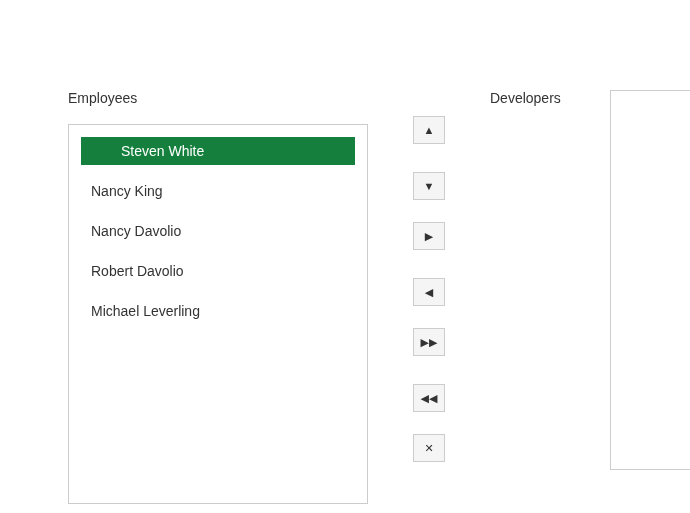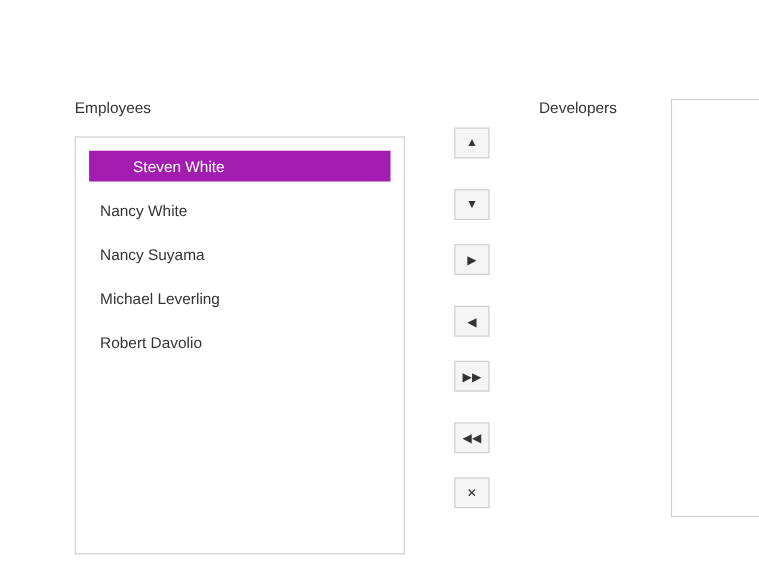--- a/index.html
+++ b/index.html
@@ -49,21 +49,21 @@
       background: #fff;
     }
 
     .list-item {
       padding: 6px 10px;
       cursor: pointer;
       user-select: none;
     }
 
     .list-item.selected {
-      background: #a21caf;
+      background: #15803d;
       color: #fff;
       padding-left: 40px;
     }
 
     .controls {
       display: flex;
       flex-direction: column;
       align-items: center;
       justify-content: flex-start;
       padding-top: 26px;
@@ -103,24 +103,24 @@
   </style>
 </head>
 <body>
 
 <div class="container">
 
   <div class="panel">
     <span class="panel-label">Employees</span>
     <div class="list-box" id="employees-list">
         <div class="list-item selected">Steven White</div>
-        <div class="list-item">Nancy White</div>
-        <div class="list-item">Nancy Suyama</div>
+        <div class="list-item">Nancy King</div>
+        <div class="list-item">Nancy Davolio</div>
+        <div class="list-item">Robert Davolio</div>
         <div class="list-item">Michael Leverling</div>
-        <div class="list-item">Robert Davolio</div>
       </div>
   </div>
 
   <div class="controls">
     <button class="ctrl-btn" title="Move Up">▲</button>
     <button class="ctrl-btn" title="Move Down">▼</button>
     <button class="ctrl-btn spacer" title="Move to Developers">▶</button>
     <button class="ctrl-btn" title="Move to Employees">◀</button>
     <button class="ctrl-btn spacer" title="Move All to Developers">▶▶</button>
     <button class="ctrl-btn" title="Move All to Employees">◀◀</button>

